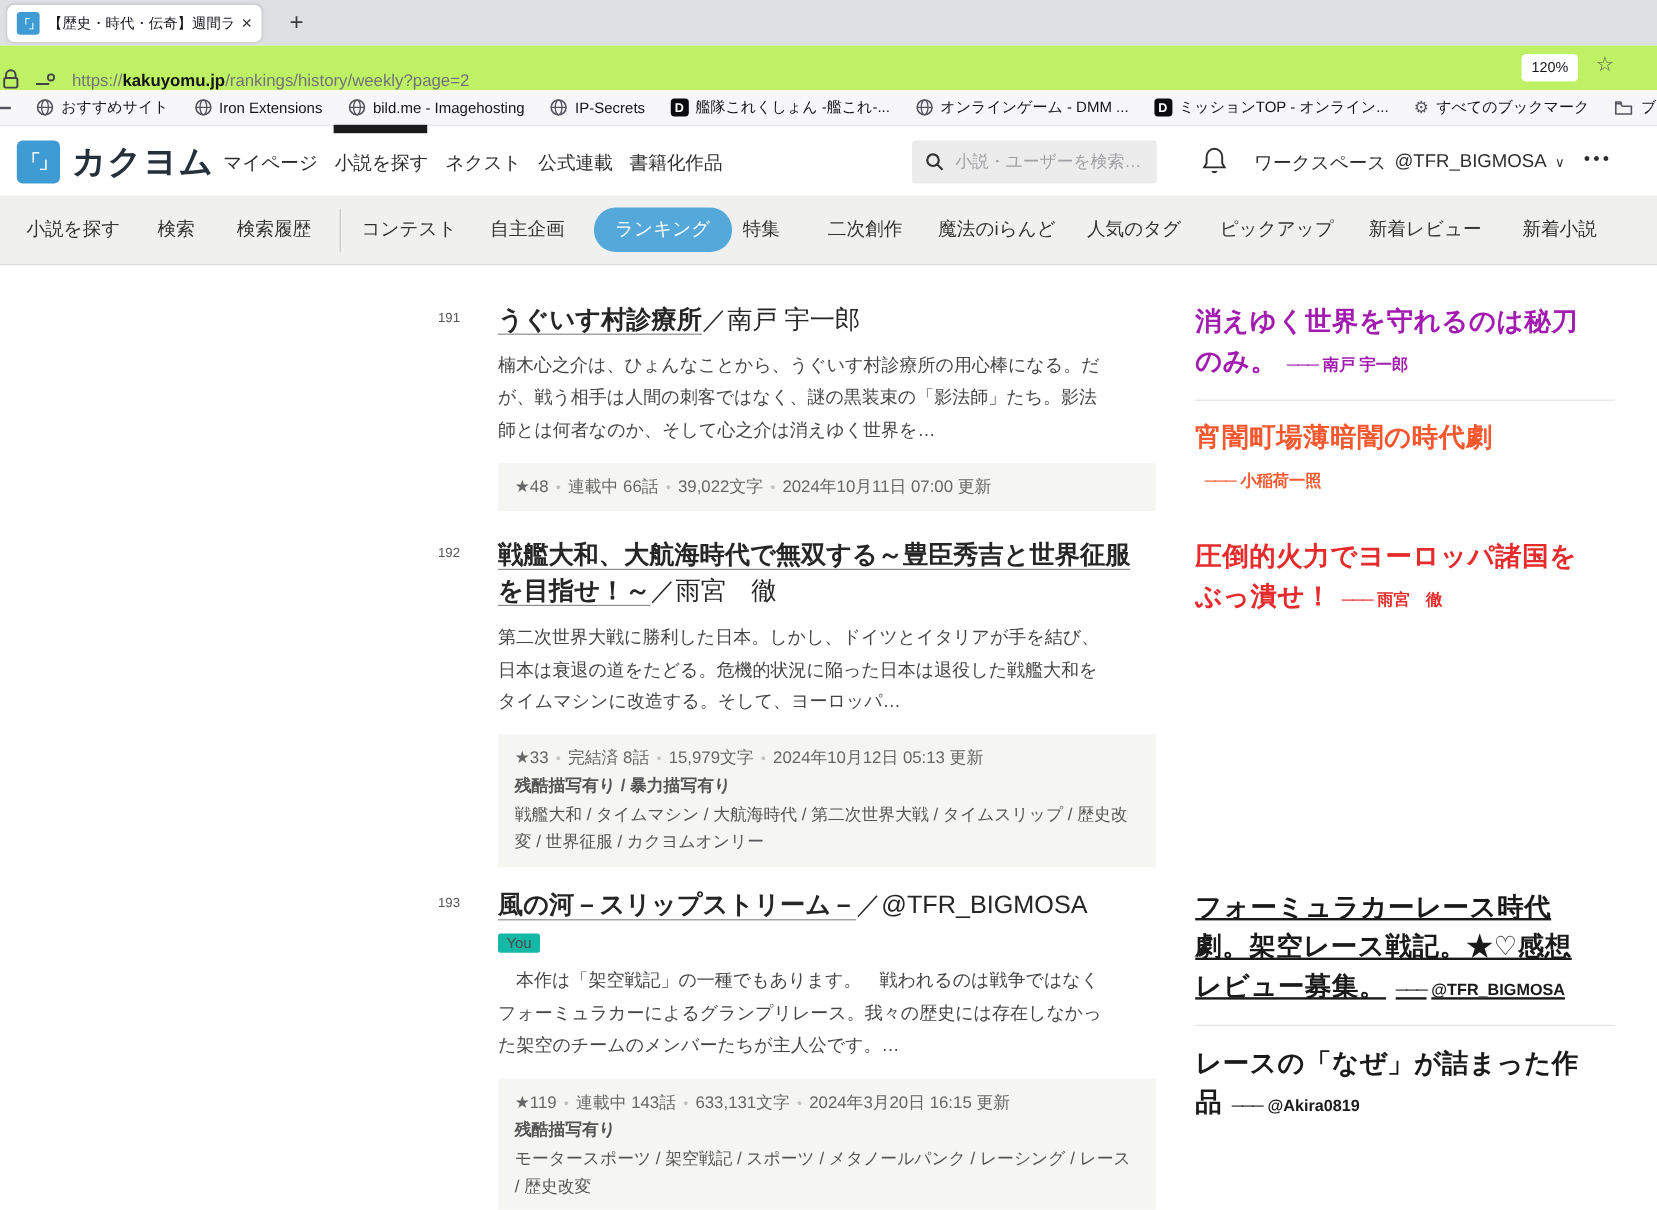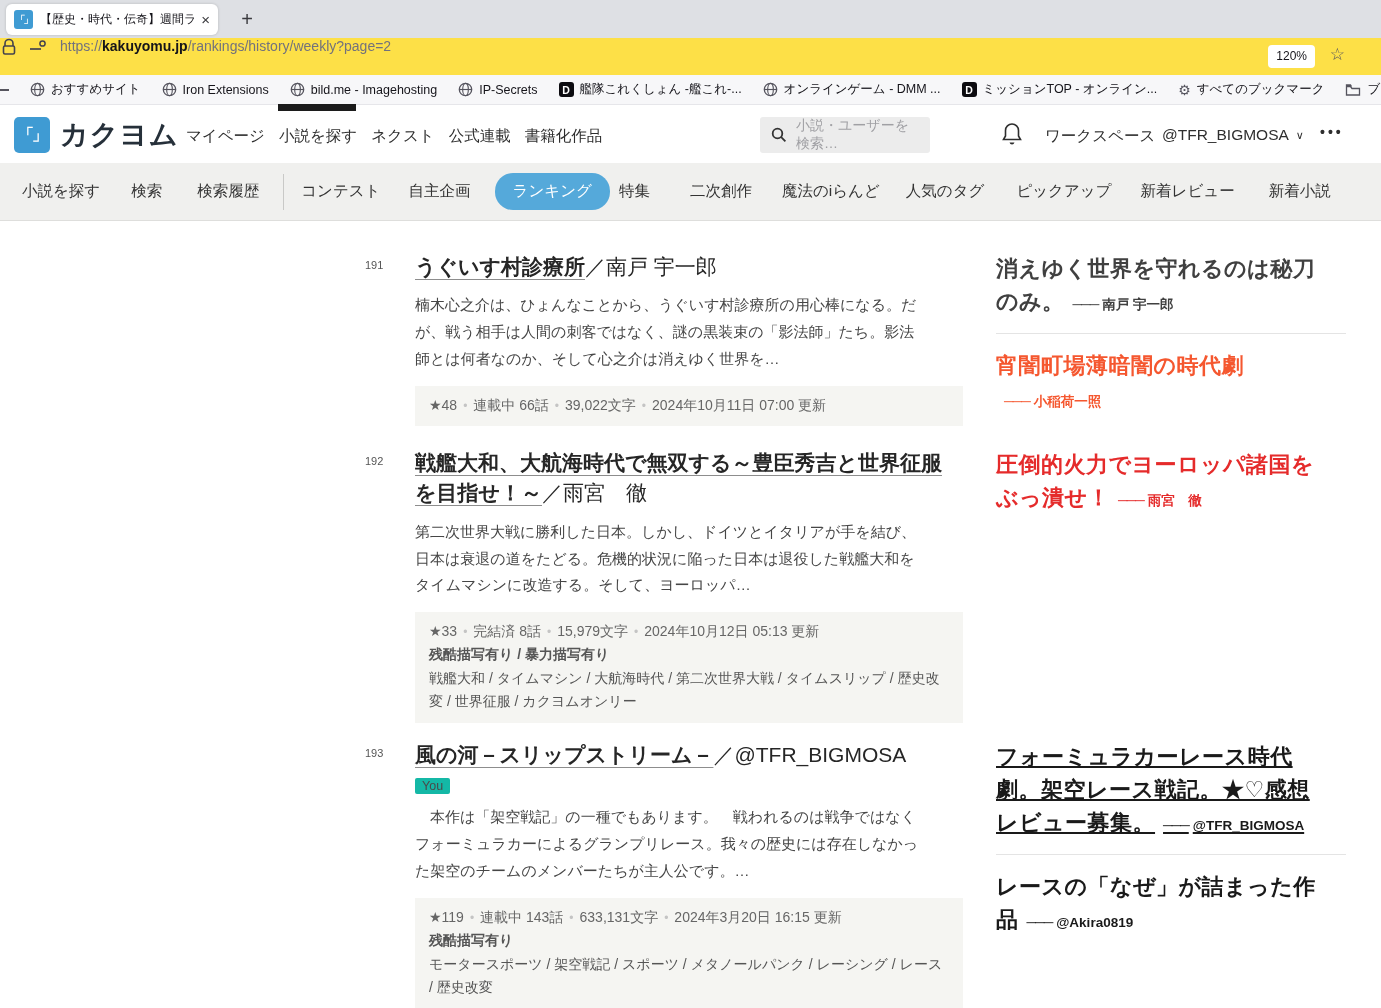--- a/index.html
+++ b/index.html
@@ -11,22 +11,22 @@
   .tabbar { position:absolute; left:0; top:0; width:100%; height:38px; background:#dee0e4; }
   .tab { position:absolute; left:6px; top:4px; width:212px; height:31px; background:#fff;
     border-radius:6px; display:flex; align-items:center; padding:0 8px; box-shadow:0 0 3px rgba(0,0,0,.18); }
   .favicon { width:19px; height:19px; background:#3f9bd3; border-radius:3px; color:#fff;
     font-size:10px; font-weight:bold; display:flex; align-items:center; justify-content:center; flex:none; letter-spacing:-2px; }
   .tab-title { font-size:12px; color:#15141a; margin-left:7px; white-space:nowrap; overflow:hidden; flex:1; }
   .tab-close { font-size:15px; color:#3a3a3e; margin-left:4px; line-height:1; }
   .newtab { position:absolute; left:234px; top:7px; width:26px; height:26px; font-size:20px;
     color:#3a3a3e; text-align:center; line-height:25px; border-radius:4px; }
 
-  .urlbar-row { position:absolute; left:0; top:38px; width:100%; height:37px; background:#fde047;
-    display:flex; align-items:flex-start; }
+  .urlbar-row { position:absolute; left:0; top:38px; width:100%; height:37px; background:#bef264;
+    display:flex; align-items:flex-end; }
   .lock-icon { margin-left:1px; }
   .perm-icon { margin-left:12px; }
   .url-text { font-size:14px; color:#73727c; margin-left:13px; white-space:nowrap; }
   .url-text b { color:#15141a; }
   .zoom-pill { position:absolute; right:66px; top:7px; height:23px; background:#fff; border-radius:4px;
     padding:0 8px; font-size:12px; color:#15141a; line-height:23px; }
   .url-star { position:absolute; right:36px; top:6px; font-size:17px; color:#55545e; }
 
   .bookmarks { position:absolute; left:0; top:75px; width:100%; height:30px; background:#f7f7f9;
     border-bottom:1px solid #e6e6ea; display:flex; align-items:center; font-size:12.5px; color:#15141a; }
@@ -40,21 +40,21 @@
   .black-bar { position:absolute; left:278px; top:104px; width:78px; height:7px; background:#1c1c1c; z-index:5; }
 
   
   .site-header { position:absolute; left:0; top:106px; width:100%; height:57px; background:#fff; }
   .logo { position:absolute; left:14px; top:10px; display:flex; align-items:center; }
   .logo-mark { width:36px; height:36px; background:#3f9bd3; border-radius:5px; color:#fff;
     font-size:16px; font-weight:bold; display:flex; align-items:center; justify-content:center; letter-spacing:-2px; }
   .logo-text { font-size:28px; font-weight:800; color:#26303a; margin-left:10px; letter-spacing:1px; }
   .main-nav { position:absolute; left:186px; top:20px; display:flex; gap:14px; font-size:15.5px; color:#2e2e2e; }
   .main-nav a { white-space:nowrap; }
-  .search-box { position:absolute; left:760px; top:11px; width:170px; height:36px; background:#ececec;
+  .search-box { position:absolute; left:760px; top:11px; width:204px; height:36px; background:#ececec;
     border-radius:3px; display:flex; align-items:center; padding:0 11px; }
   .search-ph { font-size:14px; color:#a0a0a4; margin-left:9px; }
   .bell { position:absolute; left:1000px; top:15px; }
   .workspace { position:absolute; left:1045px; top:20px; font-size:15.5px; color:#2e2e2e; }
   .username { position:absolute; left:1162px; top:20px; font-size:15.5px; color:#2e2e2e; display:flex; align-items:center; }
   .chev { font-size:11px; margin-left:7px; color:#2e2e2e; }
   .more-dots { position:absolute; left:1320px; top:18px; font-size:14px; letter-spacing:3px; color:#2e2e2e; font-weight:bold; }
 
   
   .subnav { position:absolute; left:0; top:163px; width:100%; height:58px; background:#f0f0ee;
@@ -258,21 +258,21 @@
         <div class="title-line">
           <a class="work-title">うぐいす村診療所</a><span class="title-sep">／</span><a class="work-author">南戸 宇一郎</a>
         </div>
         <div class="desc">楠木心之介は、ひょんなことから、うぐいす村診療所の用心棒になる。だが、戦う相手は人間の刺客ではなく、謎の黒装束の「影法師」たち。影法師とは何者なのか、そして心之介は消えゆく世界を…</div>
         <div class="stats-box">
           <div><span>★48</span><span class="bullet">•</span><span>連載中 66話</span><span class="bullet">•</span><span>39,022文字</span><span class="bullet">•</span><span>2024年10月11日 07:00 更新</span></div>
         </div>
       </div>
     </div>
     <div class="reviews" style="top:0">
-      <div class="review-item" style="color: #404040;">
+      <div class="review-item" style="color: #a21caf;">
         <span class="review-text">消えゆく世界を守れるのは秘刀のみ。</span><span class="review-by"><span class="review-dash">───</span><span>南戸 宇一郎</span></span>
       </div>
       <div class="review-divider"></div>
       <div class="review-item" style="color: rgb(245, 87, 47);">
         <span class="review-text">宵闇町場薄暗闇の時代劇</span><span class="review-by"><span class="review-dash">───</span><span>小稲荷一照</span></span>
       </div>
     </div>
   </div>
 
   <div class="work-row" style="top:448px">

